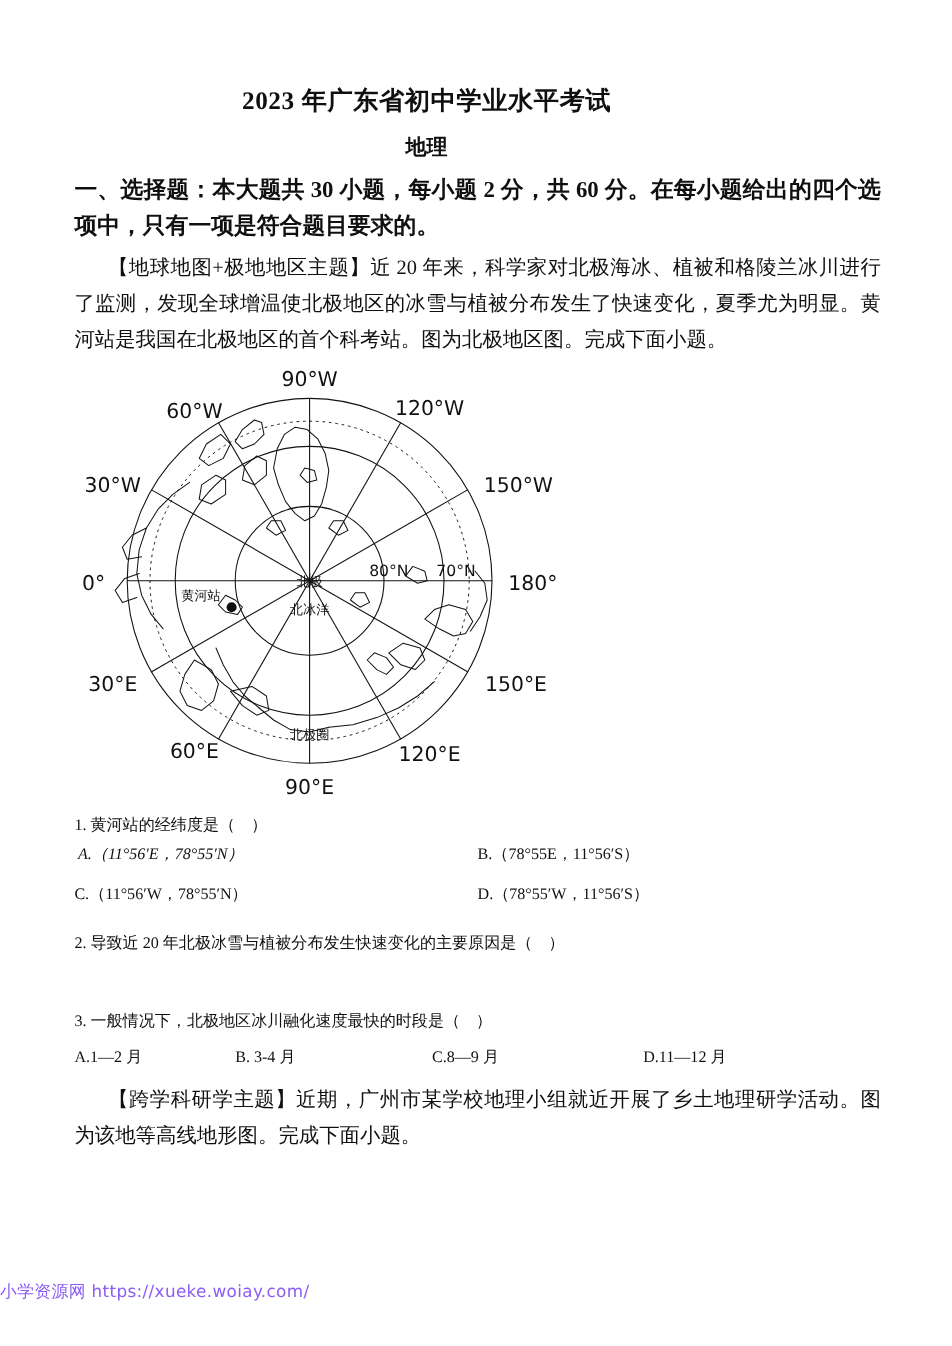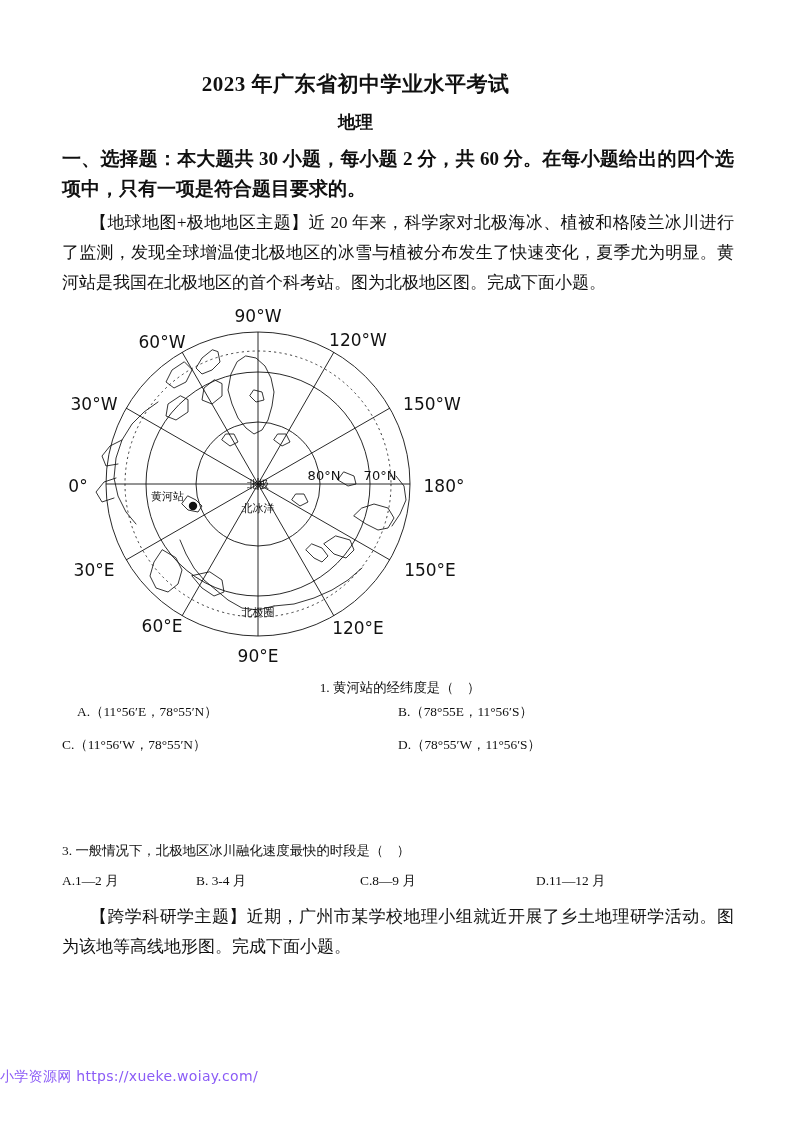--- a/index.html
+++ b/index.html
@@ -77,23 +77,23 @@
   }
   .q-options {
     position: relative;
     font-size: 13.4px;
     line-height: 24px;
     height: 24px;
   }
   .opt { position: absolute; top: 0; white-space: pre; }
 
   
-  #q1 { top: 676px; text-align: center; }
+  #q1 { top: 676px; }
   #q1 .row { position: relative; height: 33px; }
-  #q1 .optA { left: 15px; }
+  #q1 .optA { left: 3px; font-style: italic; }
   #q1 .optB { left: 336px; }
   #q1 .optC { left: 0px; }
   #q1 .optD { left: 336px; }
 
   
   #q2 { top: 774px; }
   #q2 .stemrow { height: 30px; }
   #q2 .optA { left: 0px; }
   #q2 .optB { left: 134px; }
   #q2 .optC { left: 298px; }
@@ -254,20 +254,21 @@
     </div>
     <div class="row">
       <div class="q-options">
         <span class="opt optC">C.（11°56′W，78°55′N）</span>
         <span class="opt optD">D.（78°55′W，11°56′S）</span>
       </div>
     </div>
   </div>
 
   <div class="q-block" id="q2">
+    <div class="q-stem stemrow">2. 导致近 20 年北极冰雪与植被分布发生快速变化的主要原因是（    ）</div>
   </div>
 
   <div class="q-block" id="q3">
     <div class="q-stem stemrow">3. 一般情况下，北极地区冰川融化速度最快的时段是（    ）</div>
     <div class="q-options">
       <span class="opt optA">A.1—2 月</span>
       <span class="opt optB">B. 3-4 月</span>
       <span class="opt optC">C.8—9 月</span>
       <span class="opt optD">D.11—12 月</span>
     </div>

